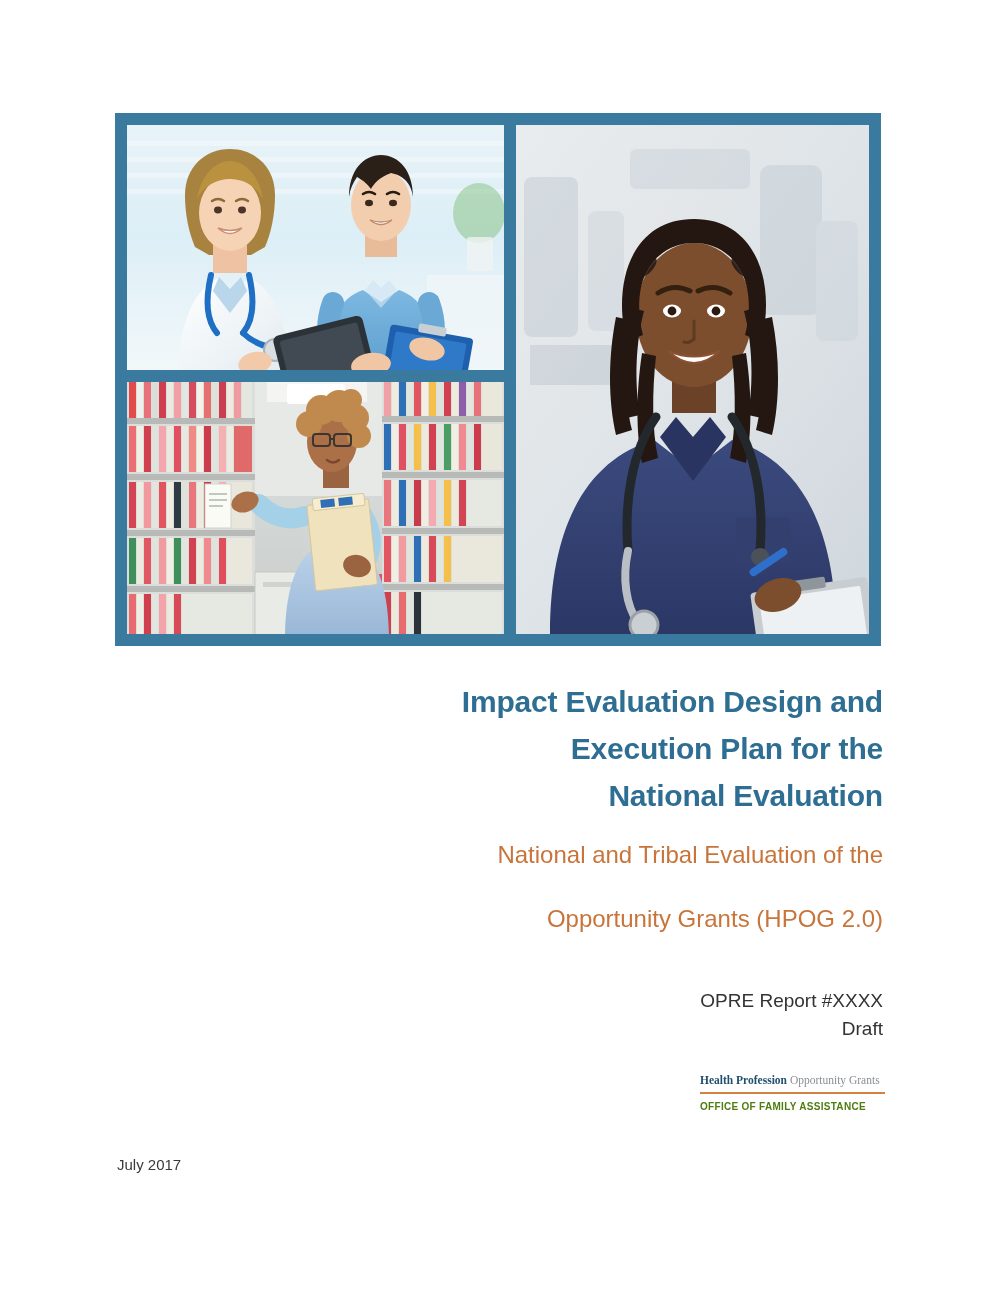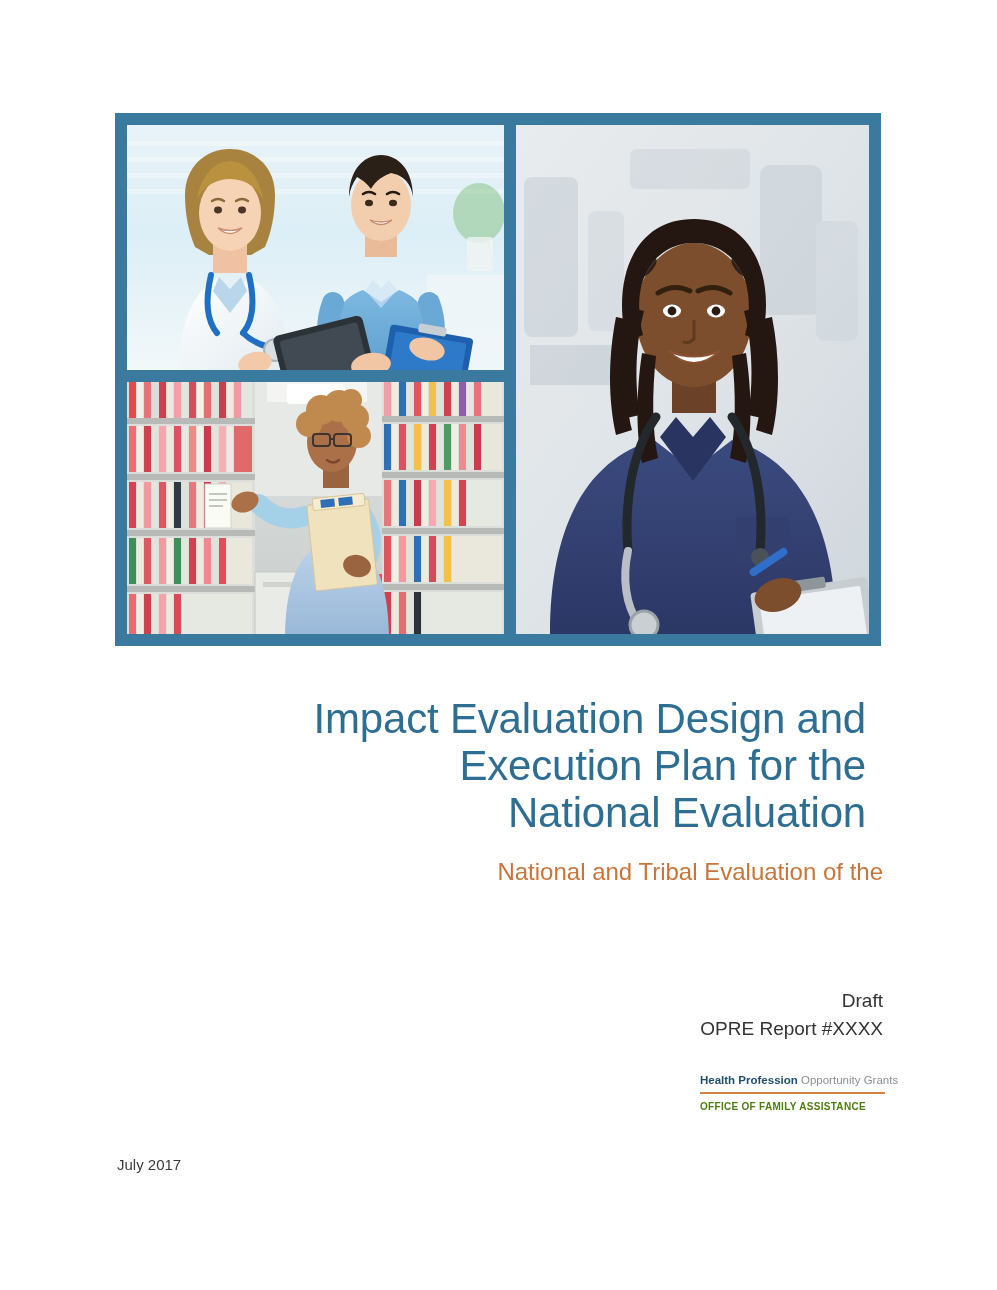--- a/index.html
+++ b/index.html
@@ -46,24 +46,24 @@
 
   
   .title-block {
     position: absolute;
     left: 115px;
     top: 678px;
     width: 768px;
     text-align: right;
   }
   .doc-title {
-    margin: 17px;
-    font-size: 42px;
+    margin: 0;
+    font-size: 30px;
     line-height: 47px;
-    font-weight: normal;
+    font-weight: bold;
     color: #2e6e93;
     letter-spacing: -0.2px;
   }
   .doc-subtitle {
     margin: 20px 0 12px 0;
     font-size: 24px;
     line-height: 32px;
     font-weight: normal;
     color: #c8753c;
   }
@@ -118,20 +118,21 @@
     margin: 0 1px;
     flex: 0 0 auto;
   }
   .logo-o svg { display: block; width: 50px; height: 50px; }
 
   .logo-tagline {
     margin-top: 3px;
     font-size: 11.5px;
     line-height: 14px;
     white-space: nowrap;
+    font-family: Liberation Serif, serif;
   }
   .tagline-bold {
     font-weight: bold;
     color: #1f4e6e;
   }
   .tagline-light {
     font-weight: normal;
     color: #8a8f94;
   }
   .logo-rule {
@@ -582,26 +583,27 @@
 
 <div class="title-block">
   <h1 class="doc-title">
     <span>Impact Evaluation Design and</span><br>
     <span>Execution Plan for the</span><br>
     <span>National Evaluation</span>
   </h1>
   <h2 class="doc-subtitle">
     <span>National and Tribal Evaluation of the</span><br>
     <br>
+    <span>Opportunity Grants (HPOG 2.0)</span>
   </h2>
 </div>
 
 <div class="report-meta">
+  <div>OPRE Report #XXXX</div>
   <div>Draft</div>
-  <div>OPRE Report #XXXX</div>
 </div>
 
 <div class="pub-date">July 2017</div>
 
 <div class="logo">
   <div class="logo-tagline">
     <span class="tagline-bold">Health Profession</span>
     <span class="tagline-light">Opportunity Grants</span>
   </div>
   <div class="logo-rule"></div>

